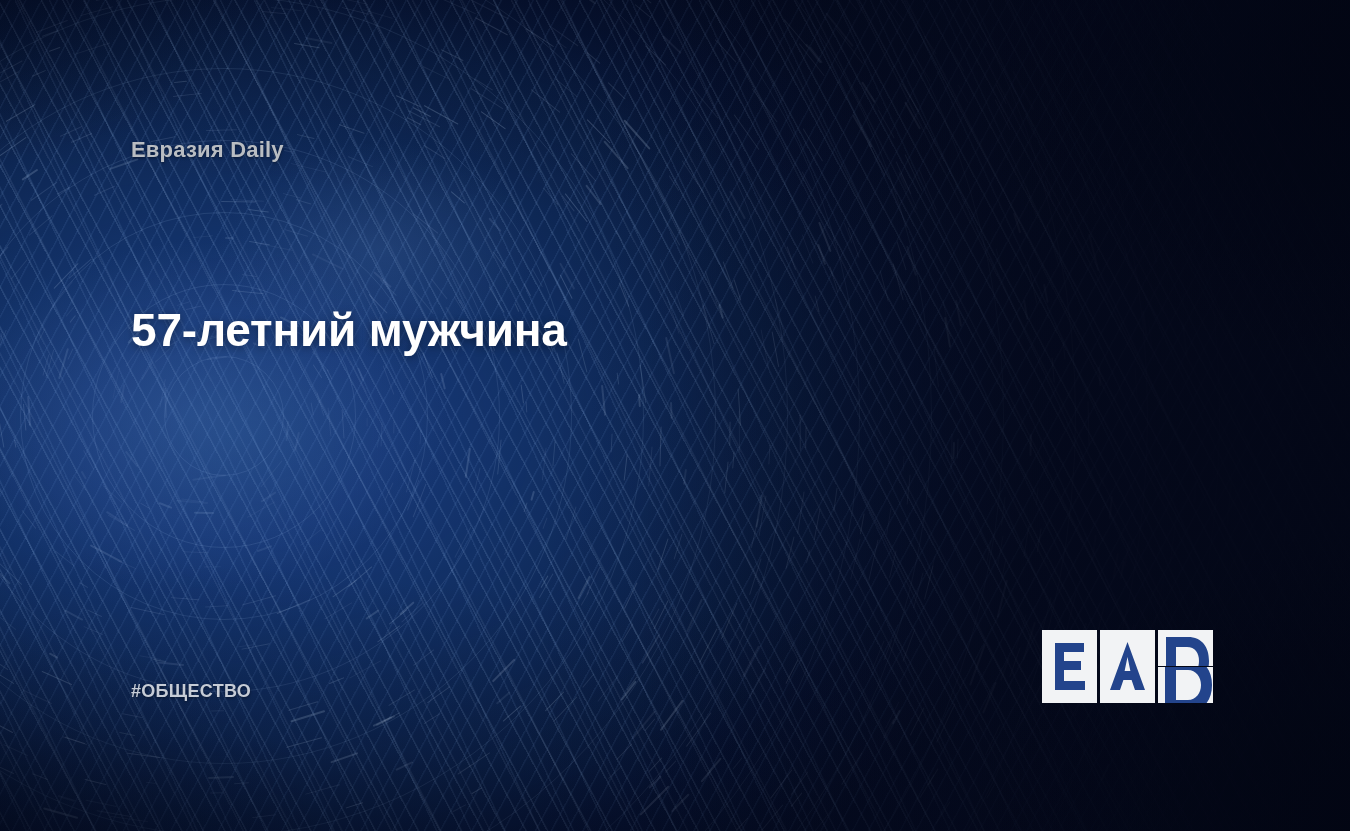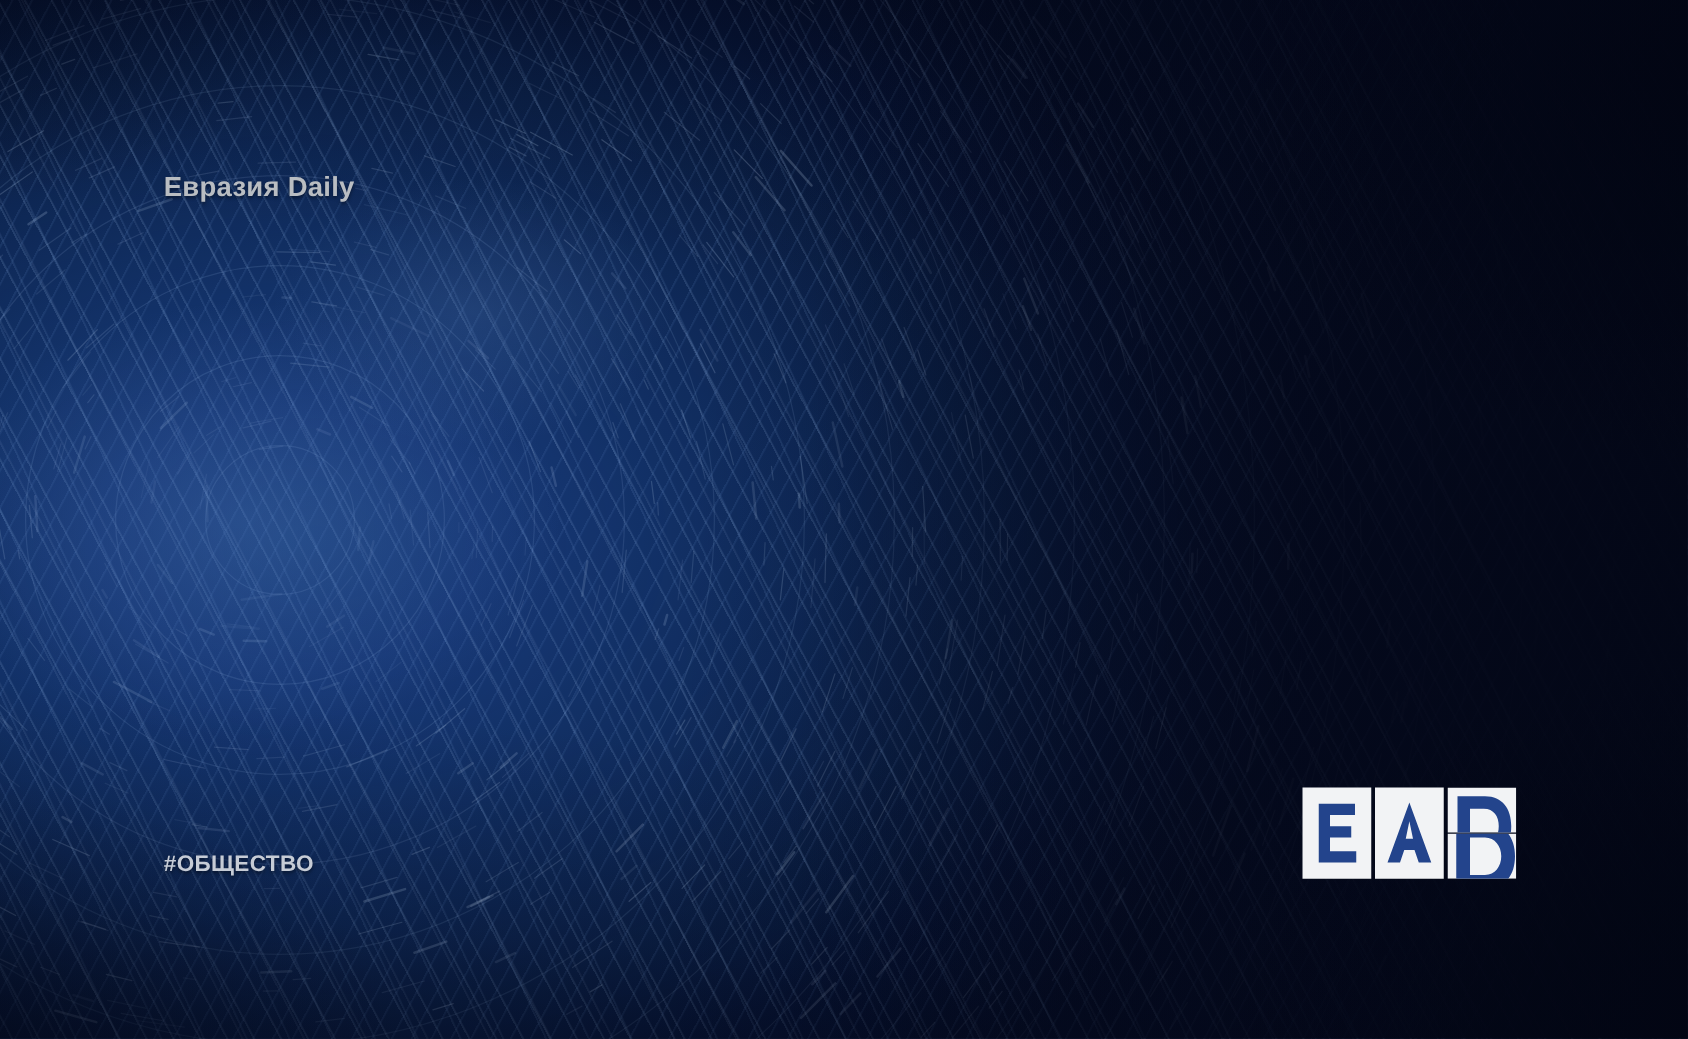--- a/index.html
+++ b/index.html
@@ -825,20 +825,21 @@
   <div class="bg-layer bg-mask-right"></div>
   <div class="bg-layer bg-vignette-right"></div>
   <div class="bg-layer bg-vignette-top"></div>
   <div class="bg-layer bg-corner-dark"></div>
 
   <div class="content">
 
     <div class="site-name">Евразия Daily</div>
 
     <h1 class="headline">
+      <span class="hl-line">57-летний мужчина</span>
     </h1>
 
     <div class="category">#ОБЩЕСТВО</div>
 
     <div class="logo">
 
       <div class="logo-tile">
         <svg width="55" height="73" viewBox="0 0 55 73" aria-hidden="true">
           <path d="M13 13 H42 V22 H22 V31 H39 V40 H22 V51 H43 V60 H13 Z" fill="#23448c"></path>
         </svg>

